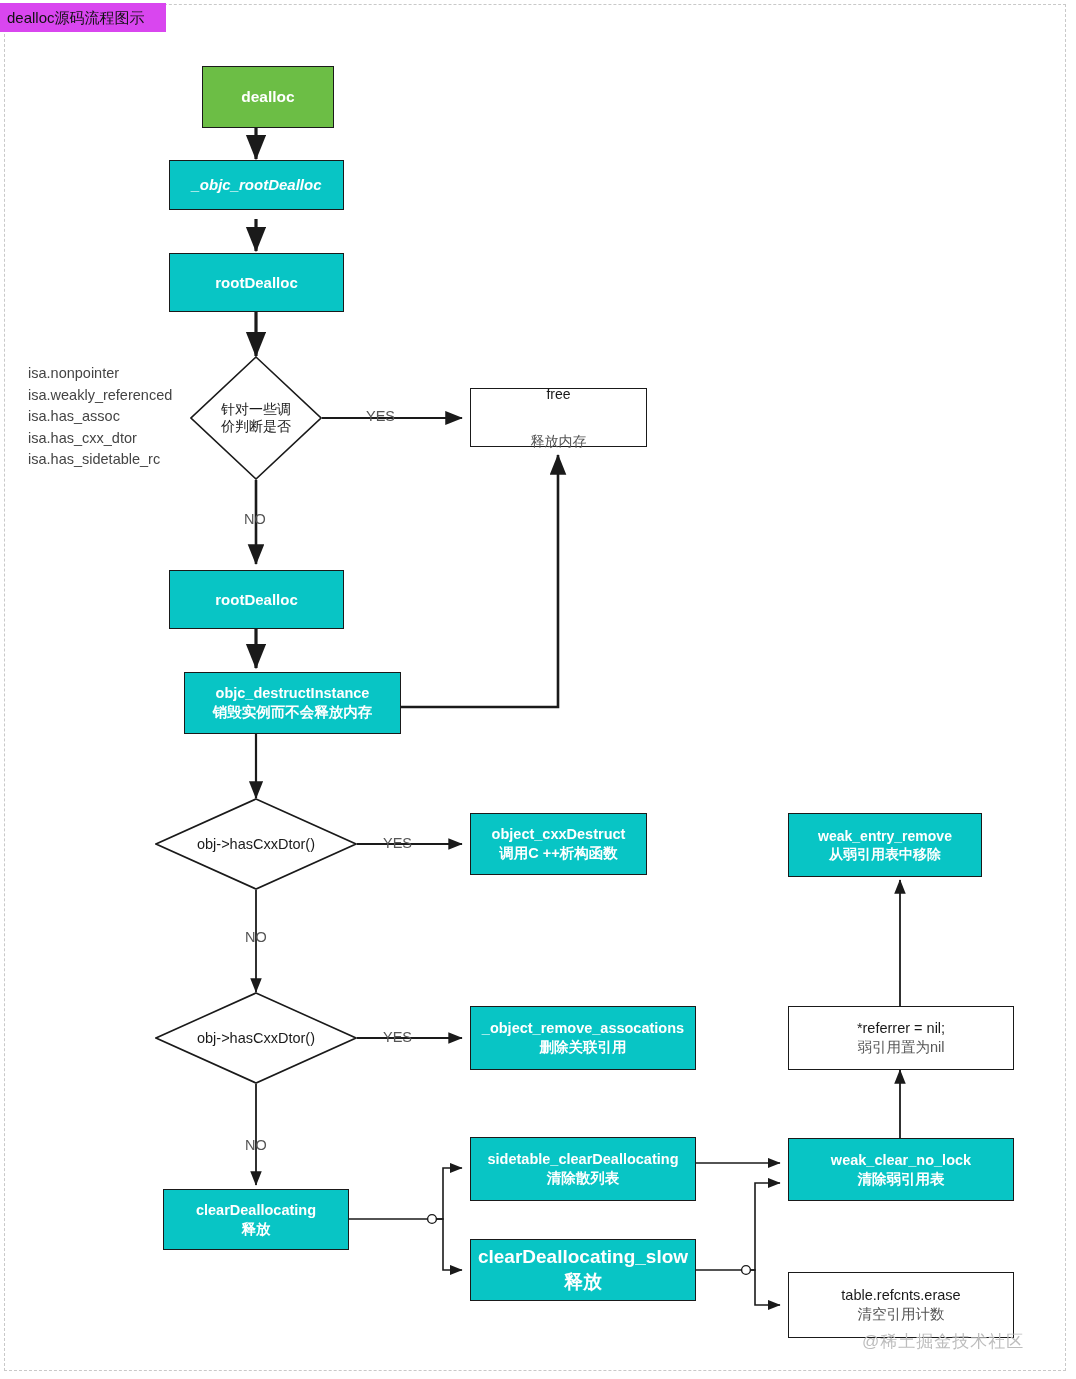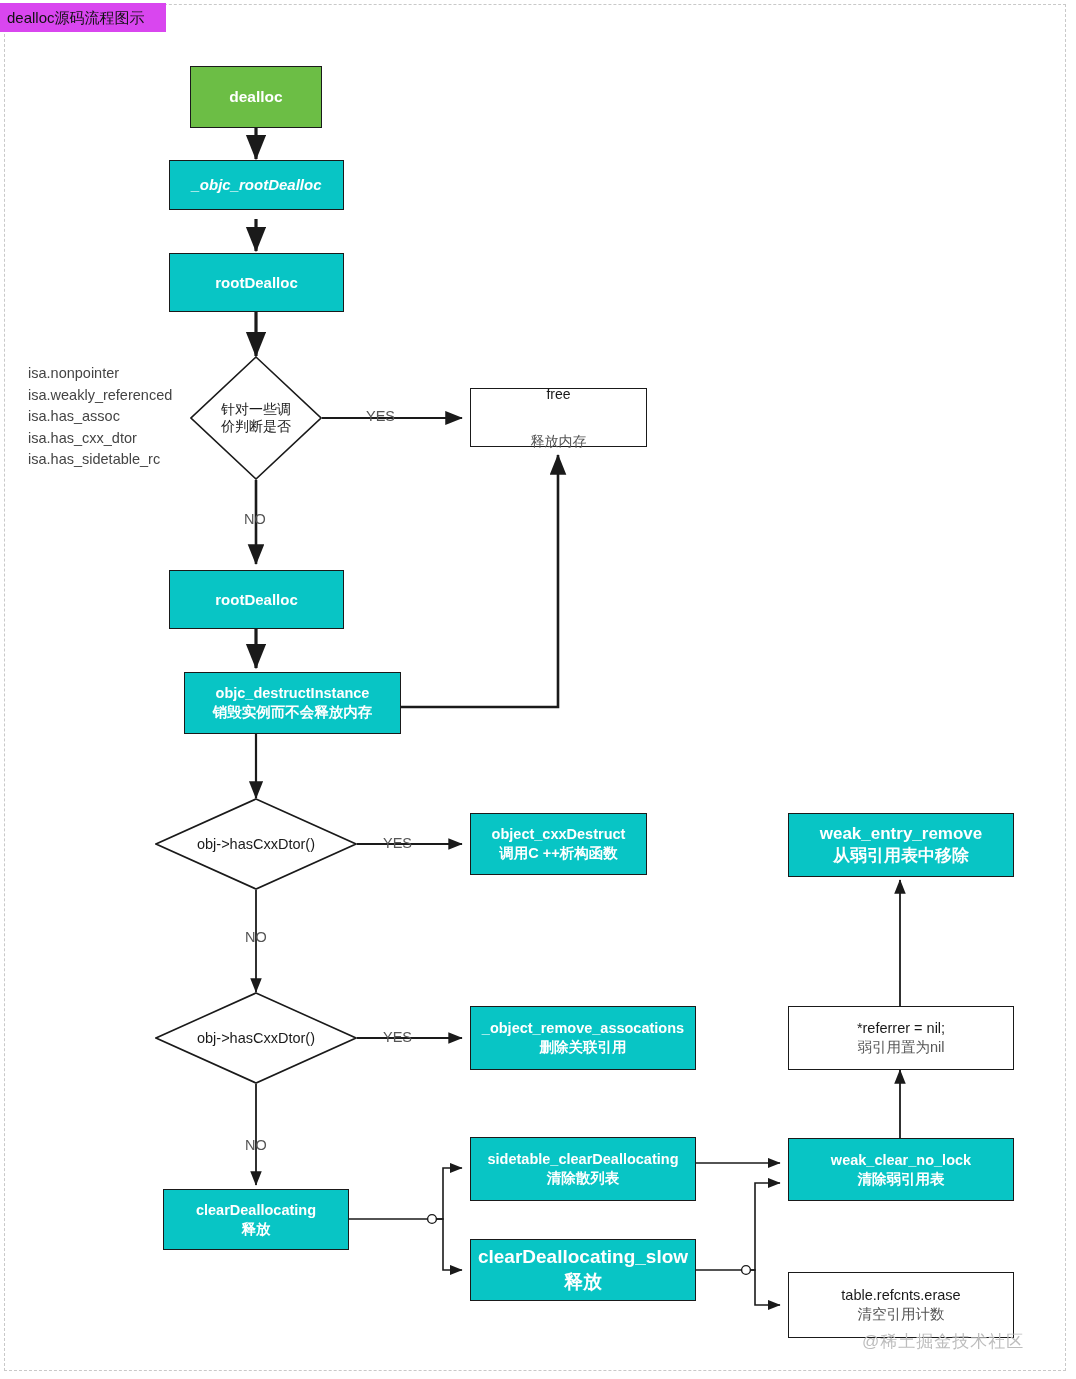--- a/index.html
+++ b/index.html
@@ -191,21 +191,21 @@
 
       <path d="M900,1140 L900,1070" stroke-width="1.8" marker-end="url(#arrow)"></path>
 
       <path d="M900,1006 L900,880" stroke-width="1.8" marker-end="url(#arrow)"></path>
     </g>
 
     <circle cx="432" cy="1219" r="4.4" fill="#ffffff" stroke="#1a1a1a" stroke-width="1.4"></circle>
     <circle cx="746" cy="1270" r="4.4" fill="#ffffff" stroke="#1a1a1a" stroke-width="1.4"></circle>
   </svg>
 
-  <div class="node green" style="left:190px; top:66px; width:132px; height:62px; font-size:15.5px; font-weight:700;">
+  <div class="node green" style="left:202px; top:66px; width:132px; height:62px; font-size:15.5px; font-weight:700;">
     <span class="l1">dealloc</span>
   </div>
 
   <div class="node teal" style="left:169px; top:160px; width:175px; height:50px; font-size:15px; font-weight:700;font-style:italic;">
     <span class="l1">_objc_rootDealloc</span>
   </div>
 
   <div class="node teal" style="left:169px; top:253px; width:175px; height:59px; font-size:15px; font-weight:700;">
     <span class="l1">rootDealloc</span>
   </div>
@@ -285,21 +285,21 @@
   <div class="node white" style="left:788px; top:1272px; width:226px; height:66px; font-size:14.5px;">
     <span class="l1">table.refcnts.erase</span>
     <span class="l2">清空引用计数</span>
   </div>
 
   <div class="node white" style="left:788px; top:1006px; width:226px; height:64px; font-size:14.5px;">
     <span class="l1">*referrer = nil;</span>
     <span class="l2">弱引用置为nil</span>
   </div>
 
-  <div class="node teal" style="left:788px; top:813px; width:226px; height:64px; font-size:17px; font-weight:700;">
+  <div class="node teal" style="left:788px; top:813px; width:194px; height:64px; font-size:14px; font-weight:700;">
     <span class="l1">weak_entry_remove</span>
     <span class="l2">从弱引用表中移除</span>
   </div>
 
   <div id="isa-list">
     <div>isa.nonpointer</div>
     <div>isa.weakly_referenced</div>
     <div>isa.has_assoc</div>
     <div>isa.has_cxx_dtor</div>
     <div>isa.has_sidetable_rc</div>

